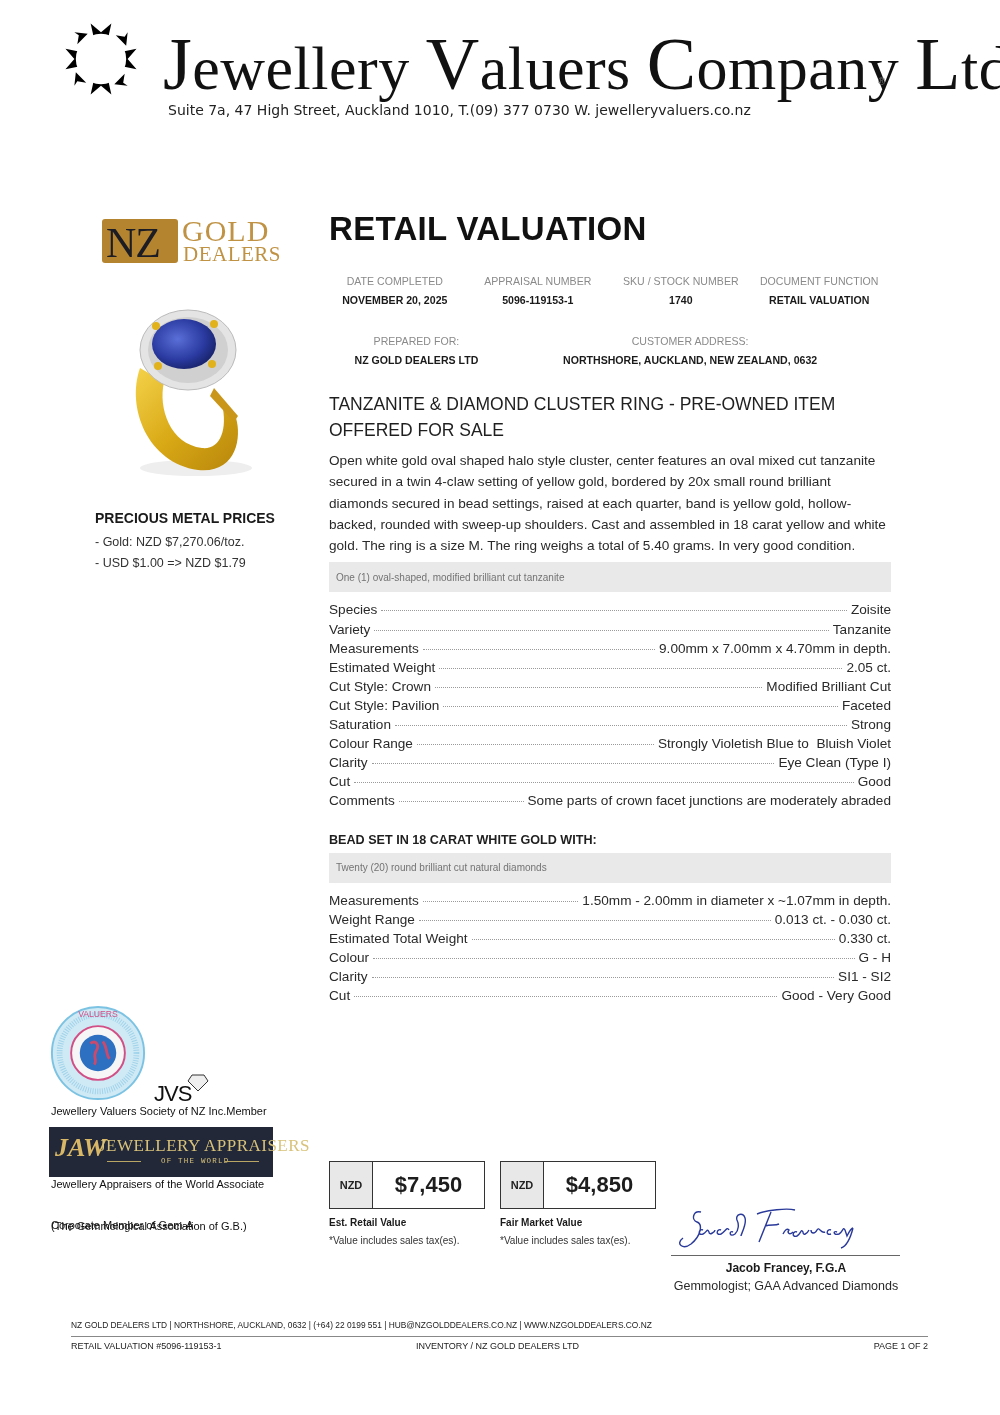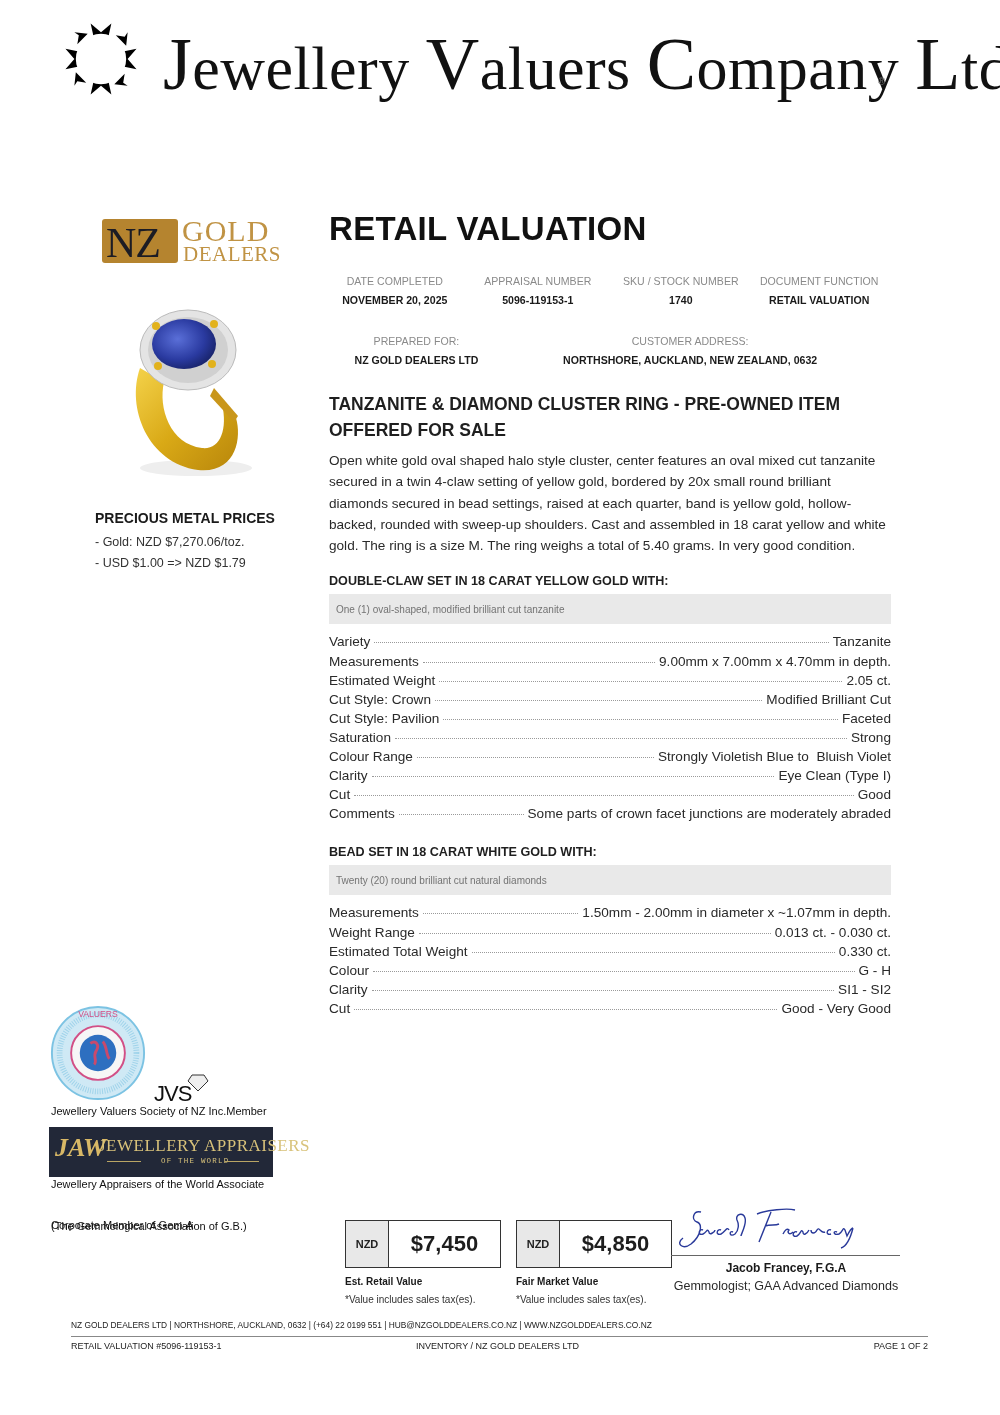--- a/index.html
+++ b/index.html
@@ -39,34 +39,34 @@
 
   
   .main { position: absolute; left: 329px; top: 210px; width: 562px; }
   .doc-title { font-family: "Liberation Sans", sans-serif; font-weight: bold; font-size: 33px; color: #111; letter-spacing: 0.3px; height: 54px; }
 
   .meta-row { display: flex; margin-top: 11px; text-align: center; }
   .meta-cell { flex: none; }
   .meta-label { font-size: 11.5px; color: #8a8a8a; letter-spacing: 0; white-space: nowrap; transform: scaleX(0.92); transform-origin: left; }
   .meta-value { font-size: 11.5px; color: #1a1a1a; font-weight: bold; margin-top: 7px; white-space: nowrap; transform: scaleX(0.92); transform-origin: left; }
 
-  .item-title { font-size: 17.5px; font-weight: bold; color: #1f1f1f; line-height: 26px; margin-top: 25px; }
+  .item-title { font-size: 17.5px; font-weight: normal; color: #1f1f1f; line-height: 26px; margin-top: 25px; }
   .item-desc { font-size: 13.6px; color: #2a2a2a; line-height: 21.3px; margin-top: 7px; }
 
   .section-head { font-size: 12.6px; font-weight: bold; color: #1f1f1f; margin-top: 14px; }
   .stone-box { background: #e9e9e9; height: 28px; margin-top: 6px; padding: 15px 7px; display: flex; align-items: center; font-size: 10px; color: #737373; }
 
   .spec-list { margin-top: 10px; }
   .spec-row { display: flex; align-items: baseline; height: 19.1px; font-size: 13.6px; color: #2a2a2a; }
   .spec-label { flex: none; white-space: nowrap; }
   .spec-dots { flex: 1 1 auto; border-bottom: 1px dotted #9a9a9a; margin: 0 4px; position: relative; top: -3px; min-width: 10px; }
   .spec-value { flex: none; white-space: nowrap; }
 
   
-  .value-block { position: absolute; top: 1220px; width: 156px; margin-left: 16px; }
+  .value-block { position: absolute; top: 1161px; width: 156px; }
   .value-box { display: flex; border: 1.5px solid #333; height: 48px; width: 156px; }
   .value-cur { width: 43px; background: #e8e8e8; border-right: 1.5px solid #333; display: flex; align-items: center; justify-content: center; font-size: 11px; font-weight: bold; color: #222; }
   .value-amt { flex: 1; display: flex; align-items: center; justify-content: center; font-size: 22px; font-weight: bold; color: #1d1d1d; }
   .value-label { font-size: 10px; font-weight: bold; color: #1a1a1a; margin-top: 8px; }
   .value-note { font-size: 10px; color: #333; margin-top: 7px; }
 
   .signature { position: absolute; left: 671px; top: 1206px; width: 230px; text-align: center; }
   .sig-script { height: 44px; }
   .sig-line { height: 1px; background: #666; width: 229px; margin-top: 1px; }
   .sig-name { font-size: 12px; font-weight: bold; color: #1a1a1a; margin-top: 5px; }
@@ -91,20 +91,21 @@
       <polygon points="2,64 14,50 2,36 20,40 20,60"></polygon>
       <polygon points="14,14 32,16 18,30 20,18"></polygon>
       <polygon points="86,14 84,32 70,18 82,20"></polygon>
       <polygon points="86,86 68,84 82,70 80,82"></polygon>
       <polygon points="14,86 16,68 30,82 18,80"></polygon>
     </g>
     <circle cx="50" cy="50" r="34" fill="#fff"></circle>
   </svg>
   <div class="lh-title"><span class="big">J</span><span>ewellery </span><span class="big">V</span><span>aluers </span><span class="big">C</span><span>ompany </span><span class="big">L</span><span>td.</span></div>
   <div class="lh-reg">®</div>
+  <div class="lh-address">Suite 7a, 47 High Street, Auckland 1010, T.(09) 377 0730  W. jewelleryvaluers.co.nz</div>
 </div>
 
 <div class="nzgd-logo">
   <div class="nzgd-box">
     <span class="nzgd-nz">NZ</span>
   </div>
   <span class="nzgd-gold">GOLD</span>
   <span class="nzgd-dealers">DEALERS</span>
 </div>
 
@@ -195,23 +196,27 @@
     </div>
     <div class="meta-cell" style="width:372px">
       <div class="meta-label">CUSTOMER ADDRESS:</div>
       <div class="meta-value">NORTHSHORE, AUCKLAND, NEW ZEALAND, 0632</div>
     </div>
   </div>
 
   <div class="item-title">TANZANITE &amp; DIAMOND CLUSTER RING - PRE-OWNED ITEM OFFERED FOR SALE</div>
   <div class="item-desc">Open white gold oval shaped halo style cluster, center features an oval mixed cut tanzanite secured in a twin 4-claw setting of yellow gold, bordered by 20x small round brilliant diamonds secured in bead settings, raised at each quarter, band is yellow gold, hollow-backed, rounded with sweep-up shoulders. Cast and assembled in 18 carat yellow and white gold. The ring is a size M. The ring weighs a total of 5.40 grams. In very good condition.</div>
 
-  <div class="section-head" style="margin-top:18px">DOUBLE-CLAW SET IN 18 CARAT YELLOW GOLD WITH:</div>
   <div class="stone-box">One (1) oval-shaped, modified brilliant cut tanzanite</div>
   <div class="spec-list">
+    <div class="spec-row">
+        <span class="spec-label">Species</span>
+        <span class="spec-dots"></span>
+        <span class="spec-value">Zoisite</span>
+      </div>
     <div class="spec-row">
         <span class="spec-label">Variety</span>
         <span class="spec-dots"></span>
         <span class="spec-value">Tanzanite</span>
       </div>
     <div class="spec-row">
         <span class="spec-label">Measurements</span>
         <span class="spec-dots"></span>
         <span class="spec-value">9.00mm x 7.00mm x 4.70mm in depth.</span>
       </div>

